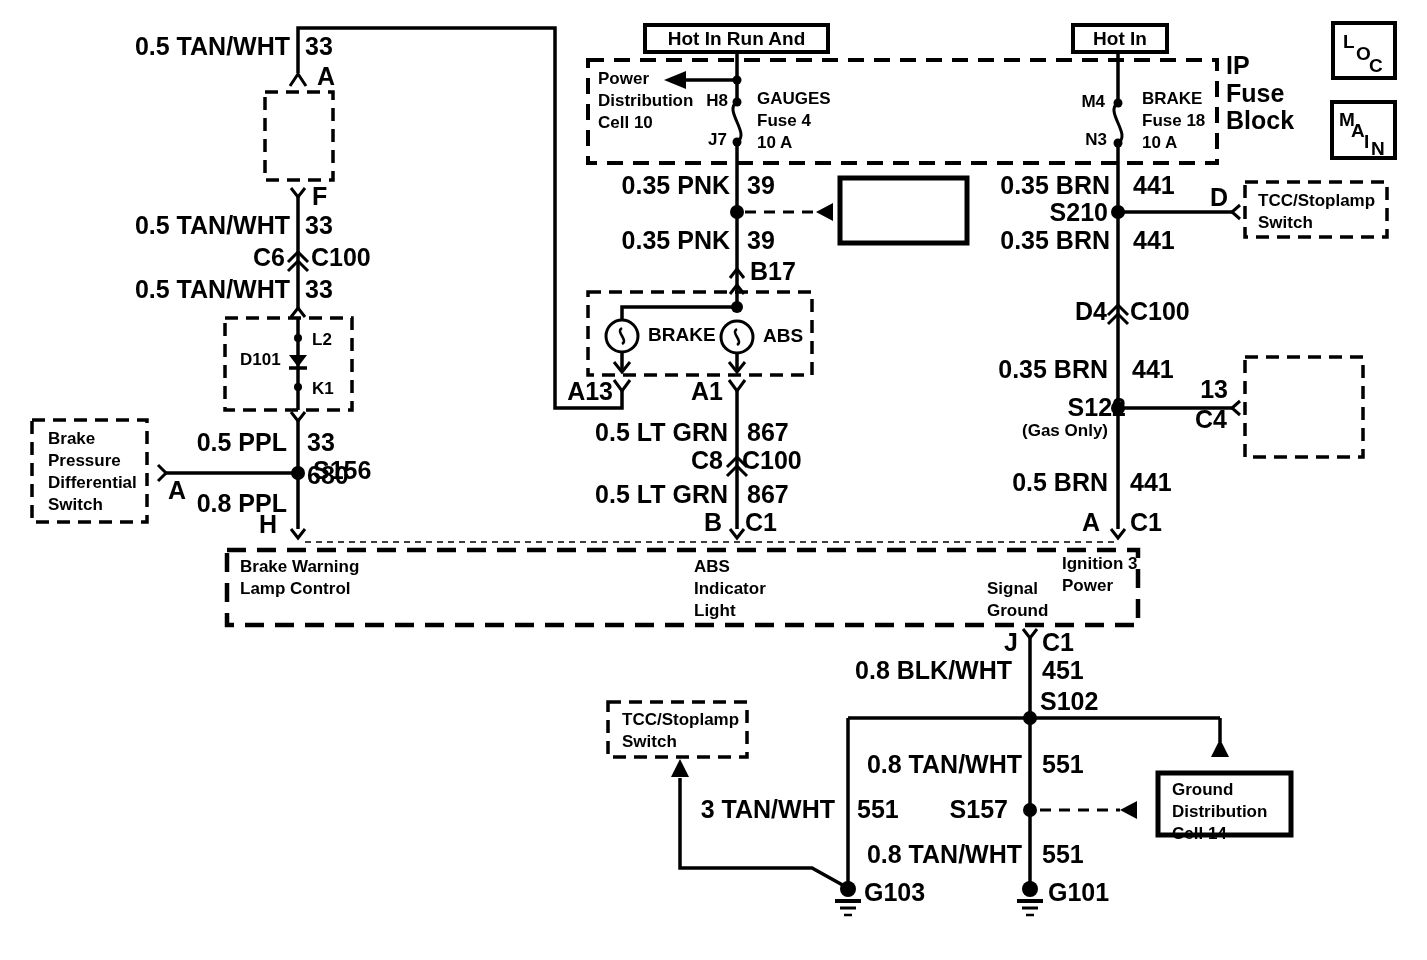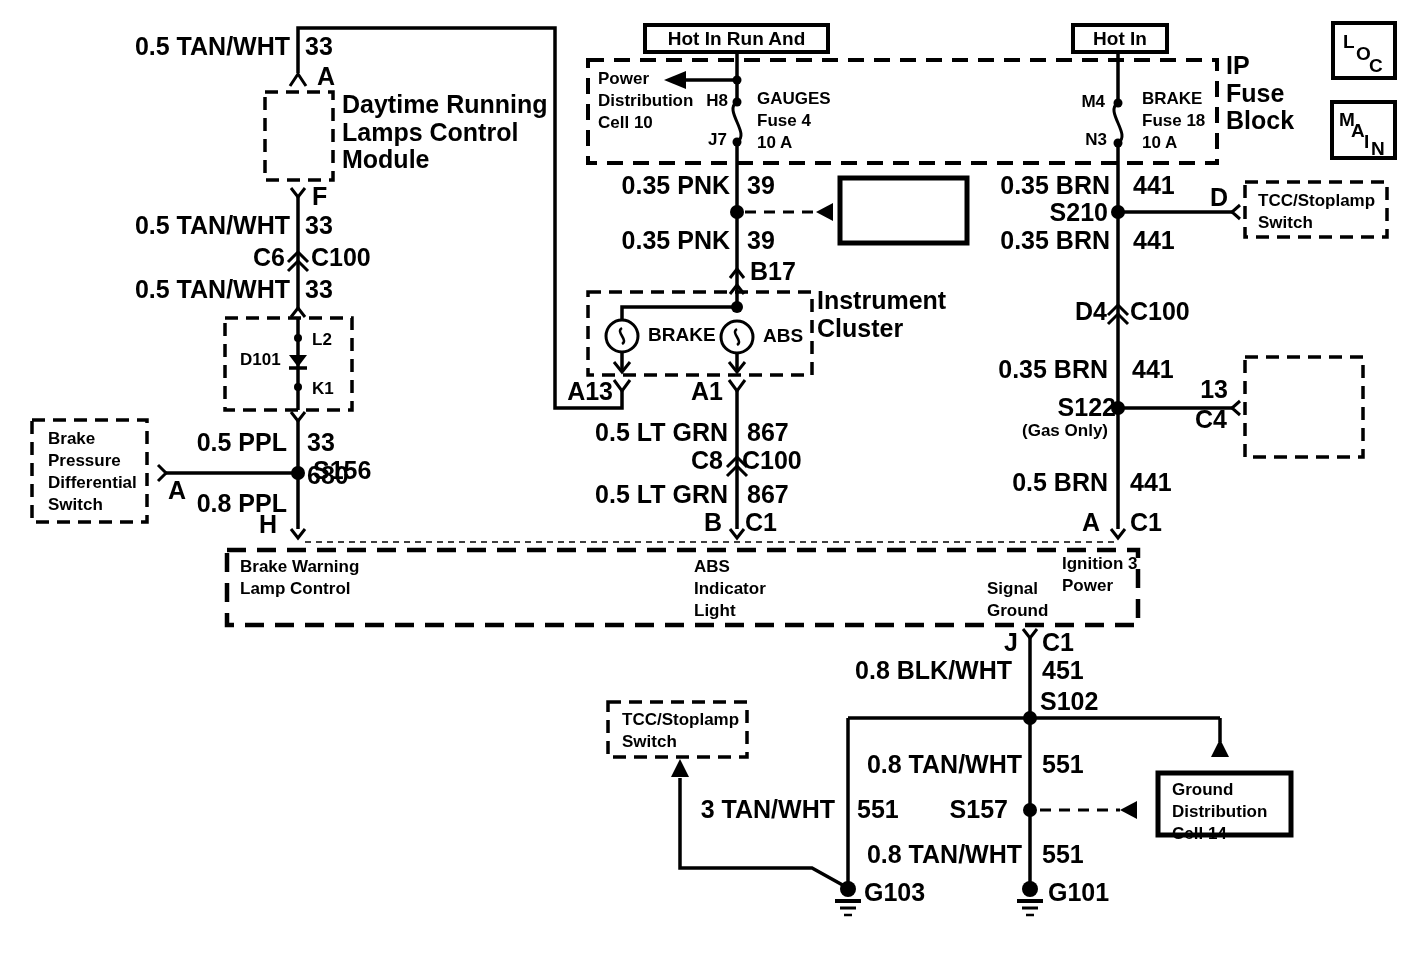--- a/index.html
+++ b/index.html
@@ -141,23 +141,20 @@
 <span class="ltr" style="left:1356px;top:43px">O</span>
 <span class="ltr" style="left:1369px;top:55px">C</span>
 <span class="ltr" style="left:1339px;top:109px">M</span>
 <span class="ltr" style="left:1351px;top:120px">A</span>
 <span class="ltr" style="left:1364px;top:131px">I</span>
 <span class="ltr" style="left:1371px;top:138px">N</span>
 
 <div class="lbl" style="right:1137px;top:33px">0.5 TAN/WHT</div>
 <div class="lbl" style="left:305px;top:33px">33</div>
 <div class="lbl" style="left:317px;top:63px">A</div>
-<div class="lbl" style="left:342px;top:91px">Daytime Running
-Lamps Control
-Module</div>
 <div class="lbl" style="left:312px;top:183px">F</div>
 <div class="lbl" style="right:1137px;top:212px">0.5 TAN/WHT</div>
 <div class="lbl" style="left:305px;top:212px">33</div>
 <div class="lbl" style="right:1142px;top:244px">C6</div>
 <div class="lbl" style="left:311px;top:244px">C100</div>
 <div class="lbl" style="right:1137px;top:276px">0.5 TAN/WHT</div>
 <div class="lbl" style="left:305px;top:276px">33</div>
 <div class="lbl s17" style="left:240px;top:349px">D101</div>
 <div class="lbl s17" style="left:312px;top:329px">L2</div>
 <div class="lbl s17" style="left:312px;top:378px">K1</div>
@@ -179,22 +176,20 @@
 <div class="lbl s17" style="right:699px;top:90px">H8</div>
 <div class="lbl s17" style="left:757px;top:88px">GAUGES
 Fuse 4
 10 A</div>
 <div class="lbl s17" style="right:700px;top:129px">J7</div>
 <div class="lbl" style="right:697px;top:172px">0.35 PNK</div>
 <div class="lbl" style="left:747px;top:172px">39</div>
 <div class="lbl" style="right:697px;top:227px">0.35 PNK</div>
 <div class="lbl" style="left:747px;top:227px">39</div>
 <div class="lbl" style="left:750px;top:258px">B17</div>
-<div class="lbl" style="left:817px;top:287px">Instrument
-Cluster</div>
 <div class="lbl s19" style="left:648px;top:324px">BRAKE</div>
 <div class="lbl s19" style="left:763px;top:325px">ABS</div>
 <div class="lbl" style="right:814px;top:378px">A13</div>
 <div class="lbl" style="right:704px;top:378px">A1</div>
 <div class="lbl" style="right:699px;top:419px">0.5 LT GRN</div>
 <div class="lbl" style="left:747px;top:419px">867</div>
 <div class="lbl" style="right:704px;top:447px">C8</div>
 <div class="lbl" style="left:742px;top:447px">C100</div>
 <div class="lbl" style="right:699px;top:481px">0.5 LT GRN</div>
 <div class="lbl" style="left:747px;top:481px">867</div>
@@ -214,21 +209,21 @@
 <div class="lbl" style="right:319px;top:199px">S210</div>
 <div class="lbl" style="left:1210px;top:184px">D</div>
 <div class="lbl s17" style="left:1258px;top:190px">TCC/Stoplamp
 Switch</div>
 <div class="lbl" style="right:317px;top:227px">0.35 BRN</div>
 <div class="lbl" style="left:1133px;top:227px">441</div>
 <div class="lbl" style="right:320px;top:298px">D4</div>
 <div class="lbl" style="left:1130px;top:298px">C100</div>
 <div class="lbl" style="right:319px;top:356px">0.35 BRN</div>
 <div class="lbl" style="left:1132px;top:356px">441</div>
-<div class="lbl" style="right:311px;top:394px">S122</div>
+<div class="lbl" style="right:301px;top:394px">S122</div>
 <div class="lbl s17" style="right:319px;top:420px">(Gas Only)</div>
 <div class="lbl" style="right:199px;top:376px">13</div>
 <div class="lbl" style="right:200px;top:406px">C4</div>
 <div class="lbl" style="right:319px;top:469px">0.5 BRN</div>
 <div class="lbl" style="left:1130px;top:469px">441</div>
 <div class="lbl" style="right:327px;top:509px">A</div>
 <div class="lbl" style="left:1130px;top:509px">C1</div>
 
 <div class="lbl s17" style="left:240px;top:556px">Brake Warning
 Lamp Control</div>

